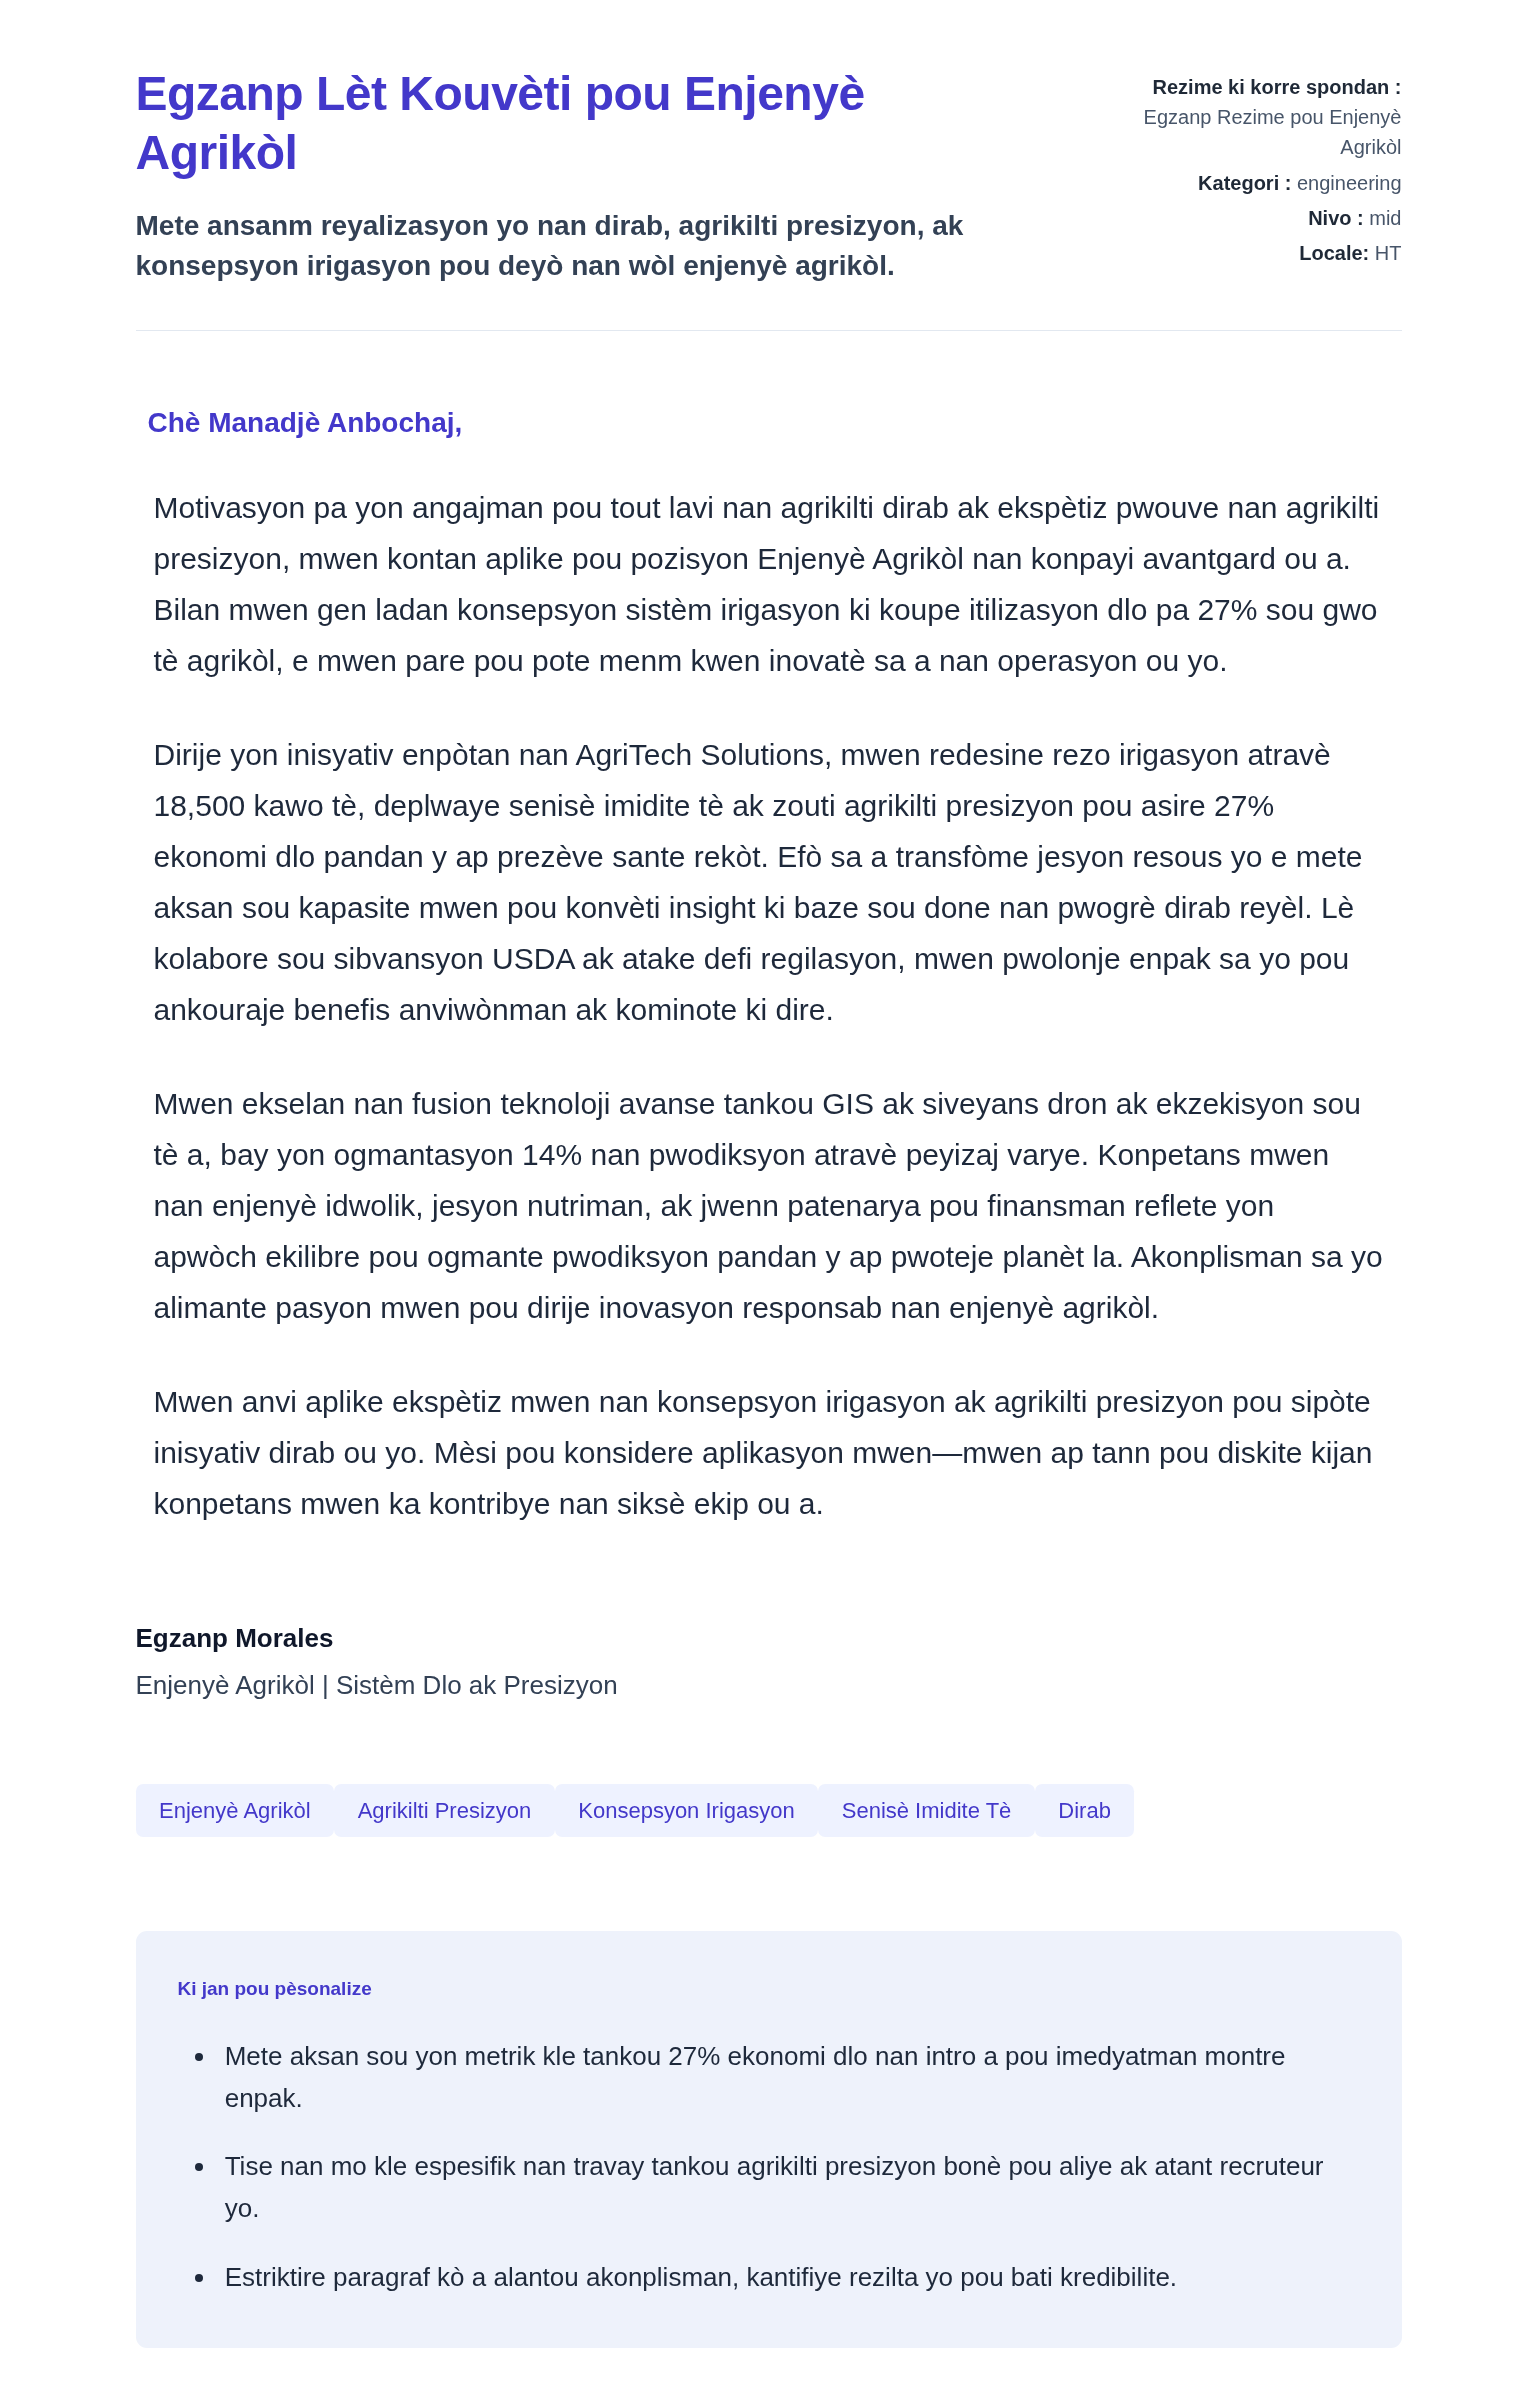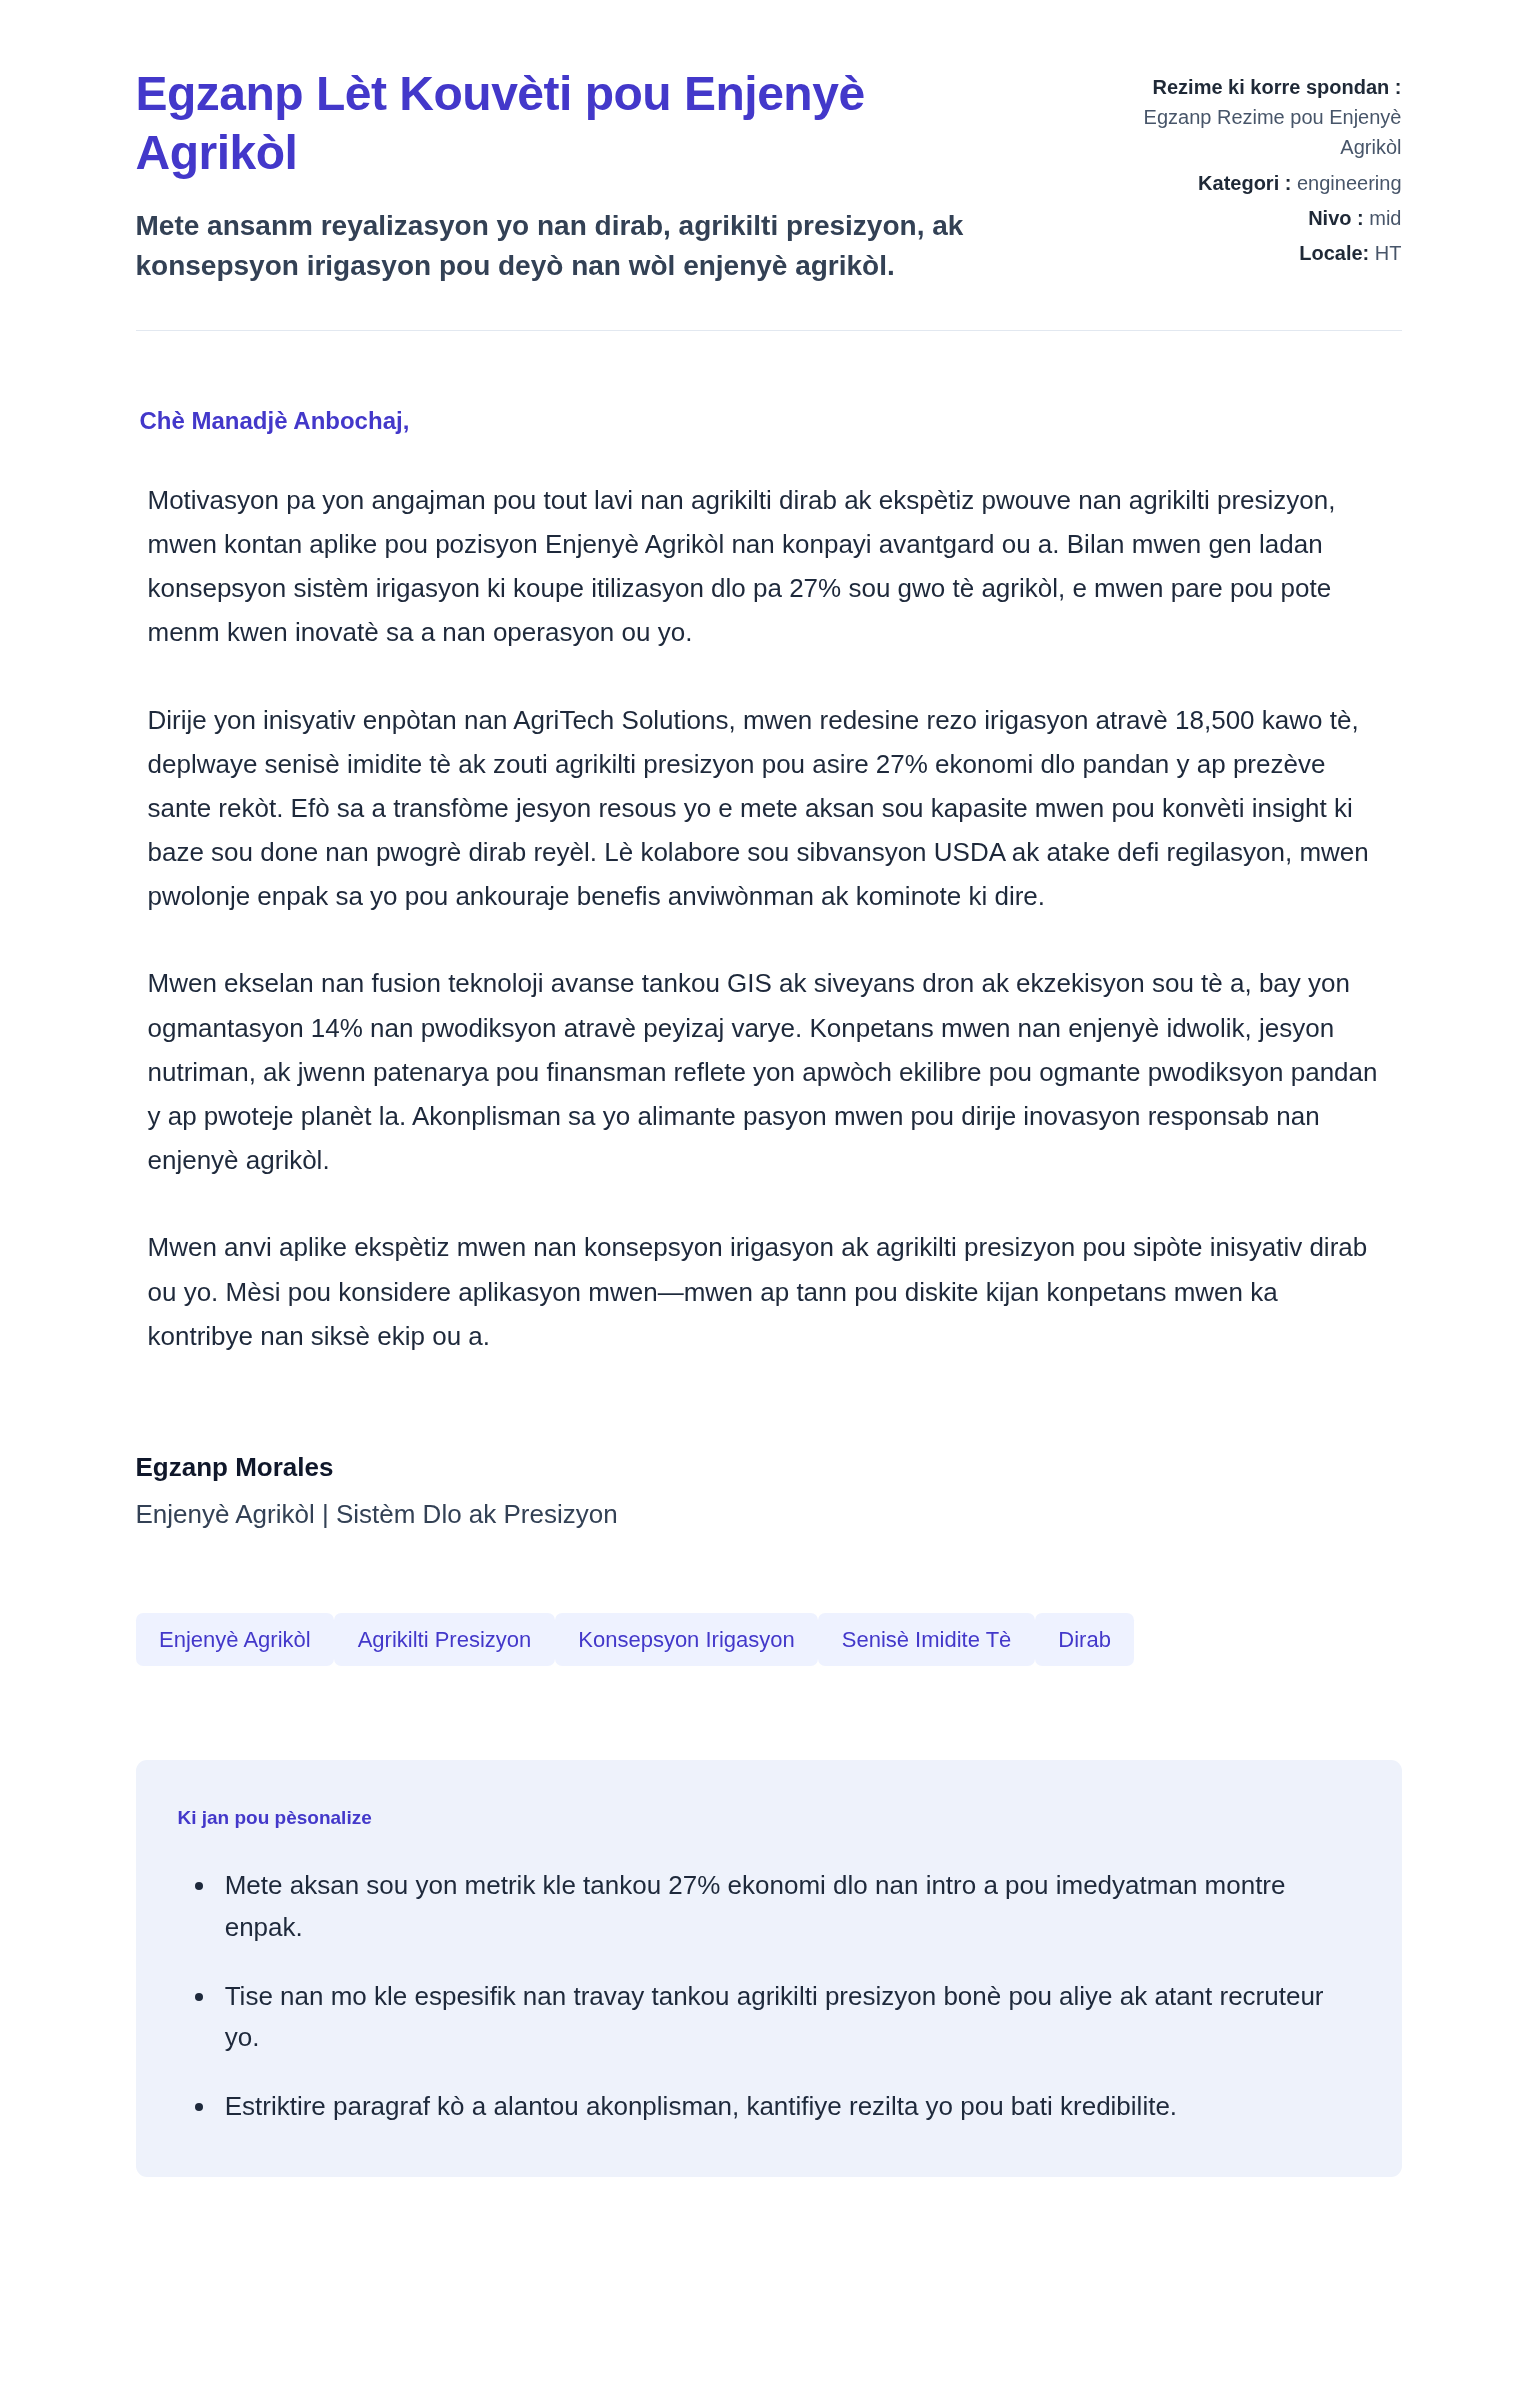--- a/index.html
+++ b/index.html
@@ -64,28 +64,28 @@
   .meta-block .meta-label{display:block;}
   .meta-block .meta-value{display:block;}
   .divider{
     border:none;
     border-top:0.9px solid var(--divider);
     margin:43px 0 0;
   }
   
   .letter{margin-top:76px;}
   .greeting{
-    margin:4px;
-    font-size:24px;
+    margin:12px;
+    font-size:28px;
     font-weight:700;
     color:var(--accent);
   }
   .para{
-    margin:43px 12px 0;
-    font-size:26px;
+    margin:43px 18px 0;
+    font-size:30px;
     line-height:1.7;
     color:var(--text-dark);
   }
   .sig-name{
     margin:94px 0 0;
     font-size:26px;
     font-weight:700;
     color:#0f172a;
   }
   .sig-role{

